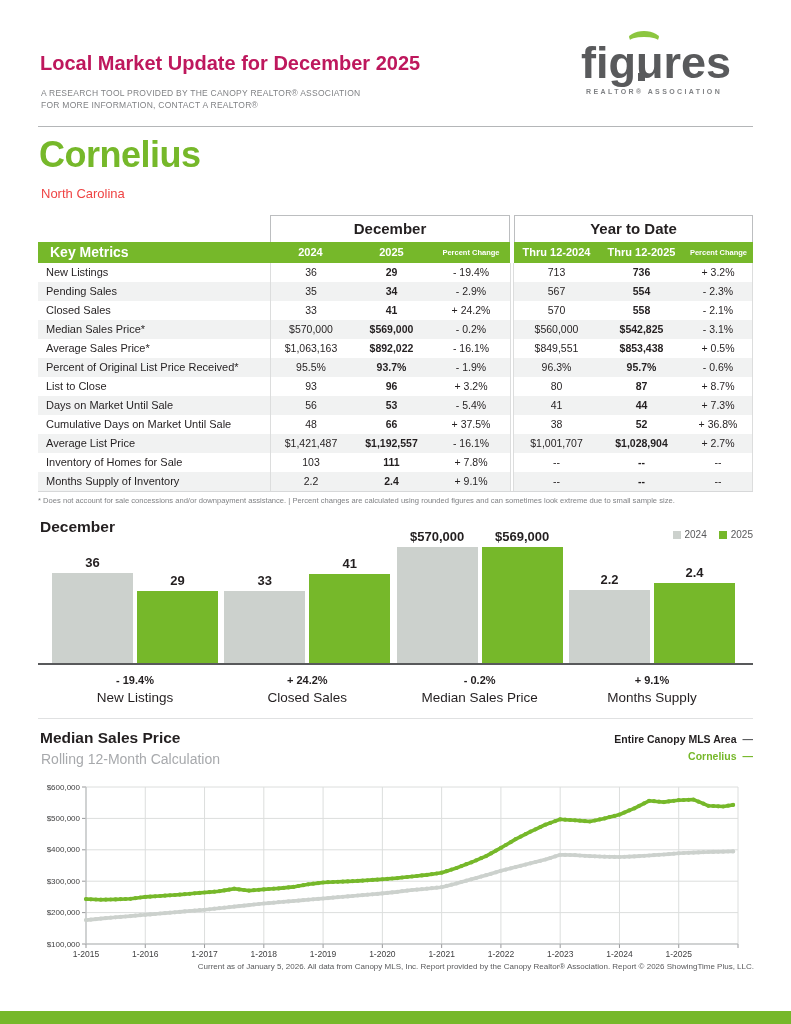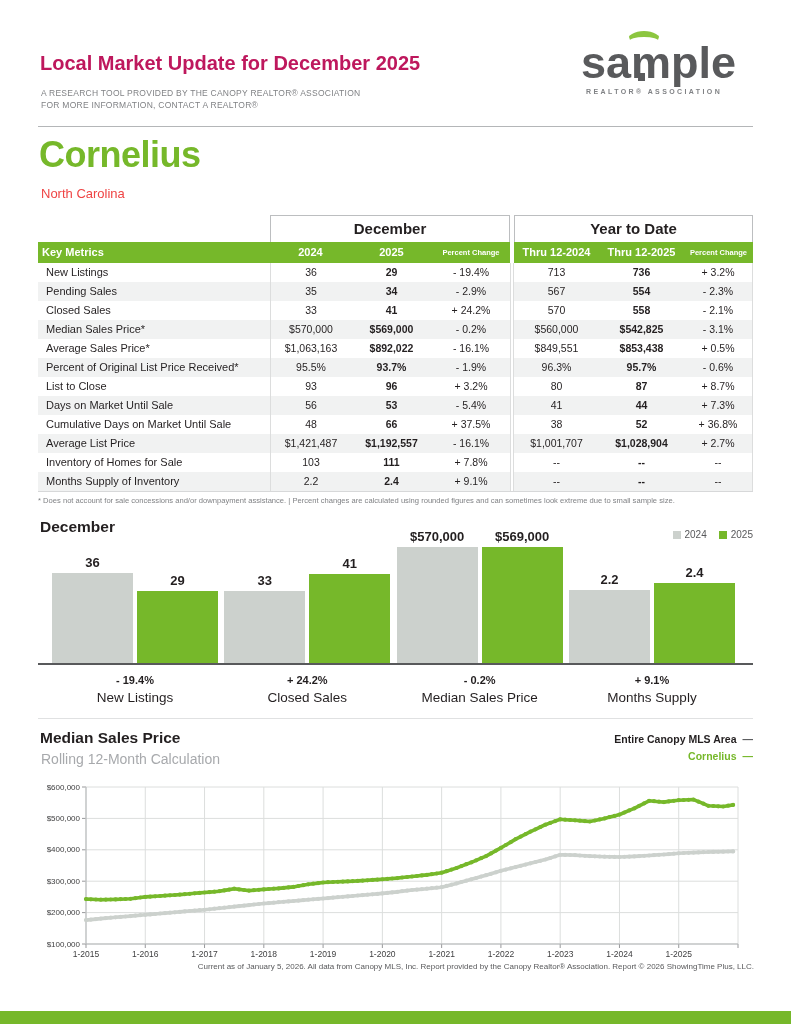--- a/index.html
+++ b/index.html
@@ -28,21 +28,21 @@
   .kmt{position:absolute;left:38px;top:215px;width:715px;font-size:11px;}
   .kmt-grid{display:grid;grid-template-columns:232px 81px 81px 78px 4px 85px 85px 69px;}
   .kmt-grouphdr{height:27px;}
   .g-empty{grid-column:1/2;}
   .g-dec{grid-column:2/5;}
   .g-ytd{grid-column:6/9;}
   .g-box{border:1px solid #bcbec0;border-bottom:none;text-align:center;font-size:15px;font-weight:bold;
          padding-top:4px;color:#231f20;background:#fff;}
   .kmt-hdr{height:21px;line-height:21px;color:#fff;font-weight:bold;}
   .kmt-hdr .h{background:#76b82a;text-align:center;font-size:11px;}
-  .kmt-hdr .h-metric{text-align:left;padding-left:4px;font-size:11px;}
+  .kmt-hdr .h-metric{text-align:left;padding-left:12px;font-size:14px;}
   .kmt-hdr .h-pct{font-size:7.5px;}
   .kmt-hdr .h-gap{background:#fff;}
   .kmt-row{height:19px;line-height:19px;}
   .kmt-cell{background:#fff;}
   .kmt-row.alt .kmt-cell{background:#f1f2f2;}
   .c-metric{padding-left:8px;font-size:11px;}
   .c-num{text-align:center;font-size:10.5px;}
   .c-num.bold{font-weight:bold;}
   .v-left{border-left:1px solid #dcdddd;}
   .c-gap{background:#fff !important;border-left:1px solid #dcdddd;border-right:1px solid #dcdddd;}
@@ -84,21 +84,21 @@
 <body>
 
 <div class="page">
 
   <div class="rpt-title">Local Market Update for December 2025</div>
   <div class="rpt-sub sub1">A RESEARCH TOOL PROVIDED BY THE CANOPY REALTOR® ASSOCIATION</div>
   <div class="rpt-sub sub2">FOR MORE INFORMATION, CONTACT A REALTOR®</div>
 
   <div class="logo">
     <div class="logo-word">
-      <span>sample</span>
+      <span>figures</span>
       <span class="logo-arc"></span>
       <span class="logo-door"></span>
     </div>
     <div class="logo-tag">REALTOR® ASSOCIATION</div>
   </div>
 
   <div class="hr-top"></div>
 
   <div class="area-name">Cornelius</div>
   <div class="area-state">North Carolina</div>

